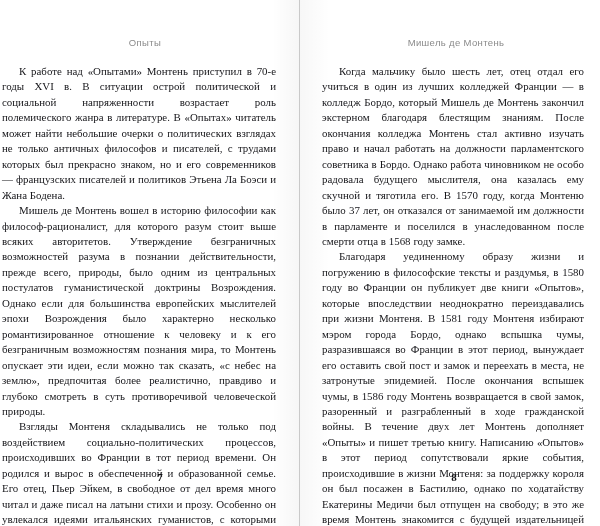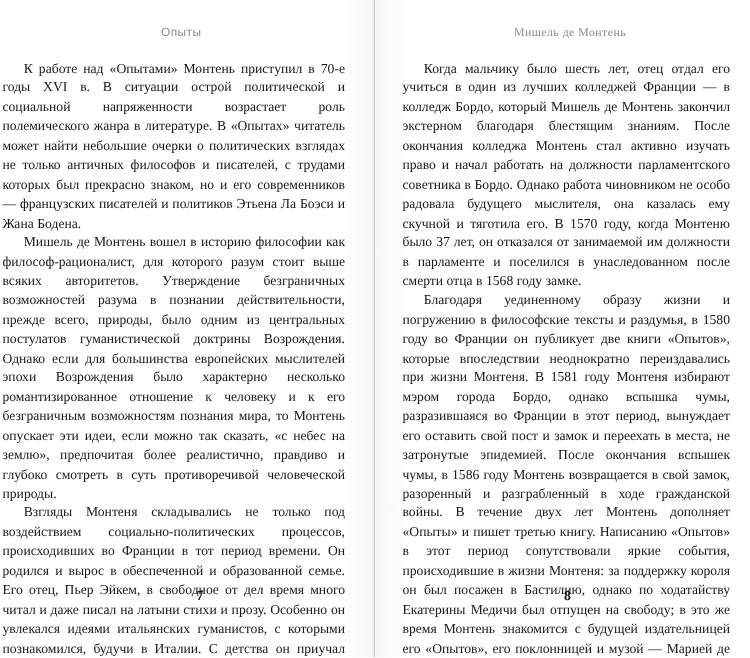--- a/index.html
+++ b/index.html
@@ -72,28 +72,28 @@
     padding: 0 16px 0 22px;
   }
 
   .running-head {
     text-align: center;
     font-family: "Liberation Sans", "DejaVu Sans", sans-serif;
     font-size: 9.5px;
     letter-spacing: 0.35px;
     color: #8a8a8a;
     margin: 0;
-    padding-top: 20px;
+    padding-top: 36px;
     height: 14px;
     line-height: 14px;
     white-space: nowrap;
   }
 
   .page-left .running-head { padding-left: 12px; }
-  .page-right .running-head { padding-left: 6px; font-family: Liberation Serif, serif; }
+  .page-right .running-head { padding-left: 6px; }
 
   .body-text {
     margin: 0;
     padding-top: 14px;
   }
 
   .body-text p {
     margin: 0;
     text-align: justify;
     text-justify: inter-word;

